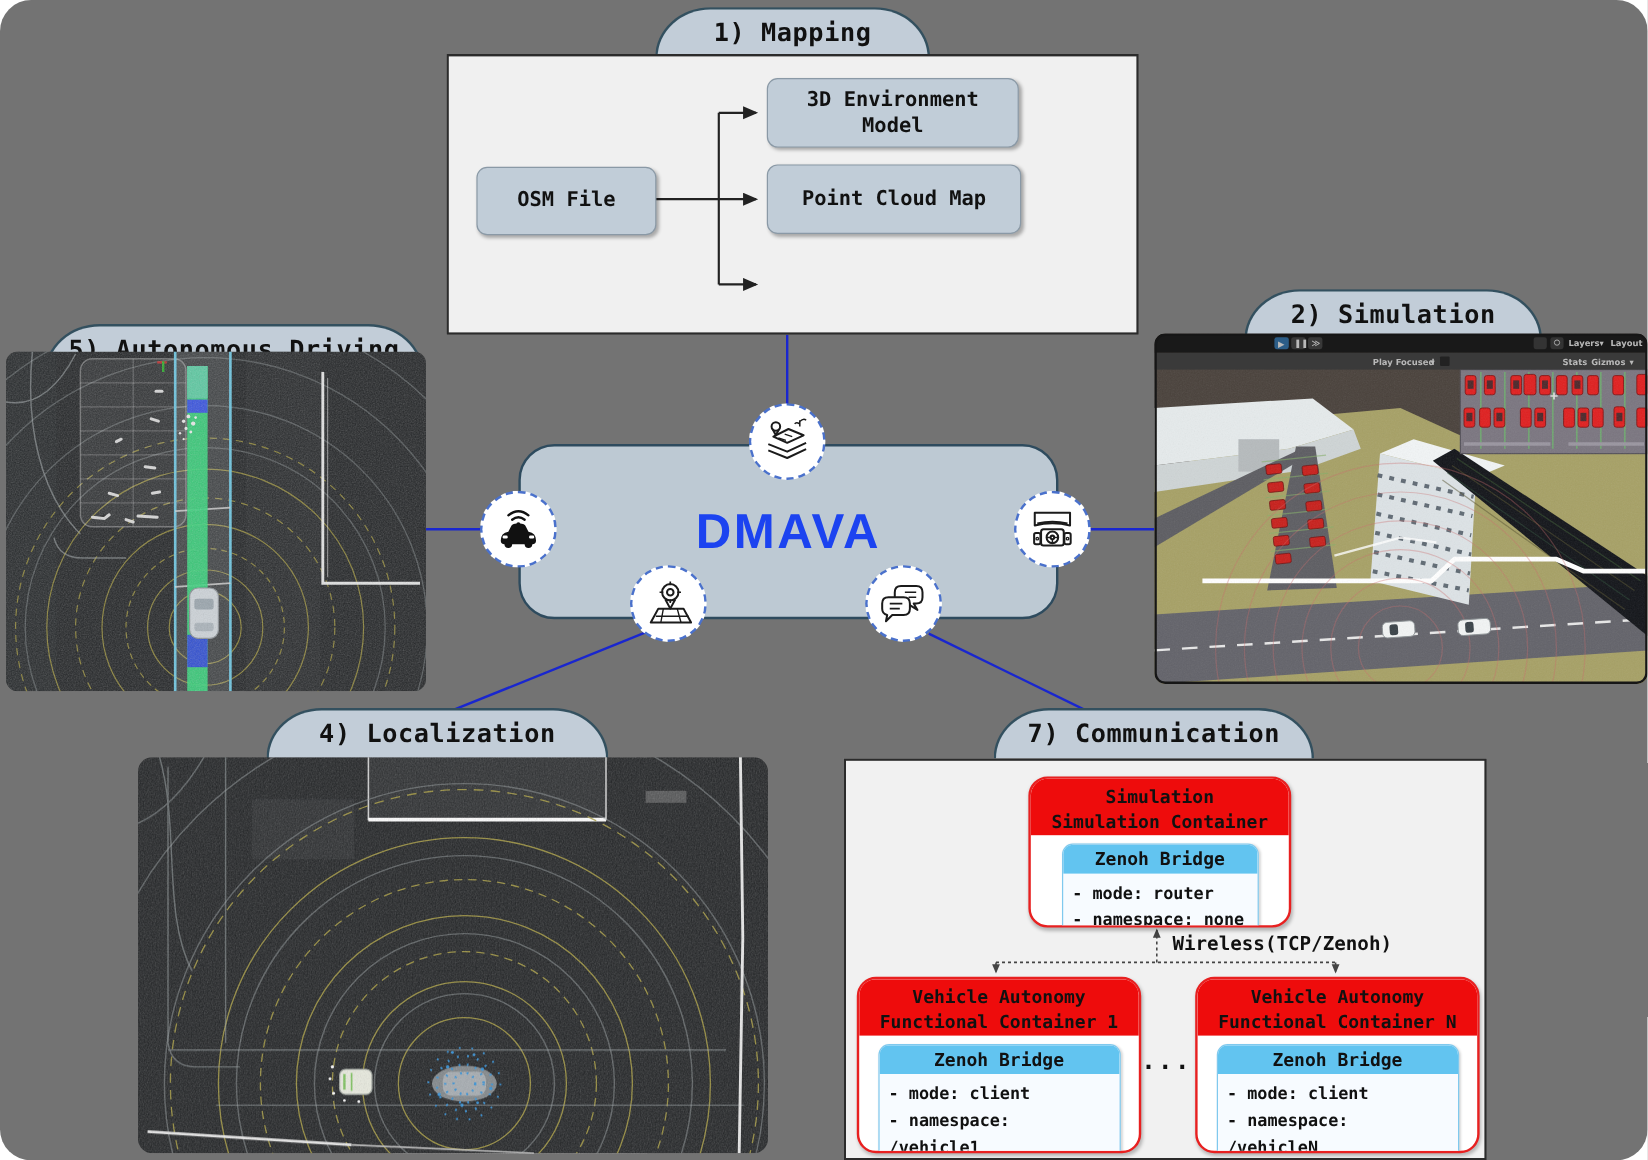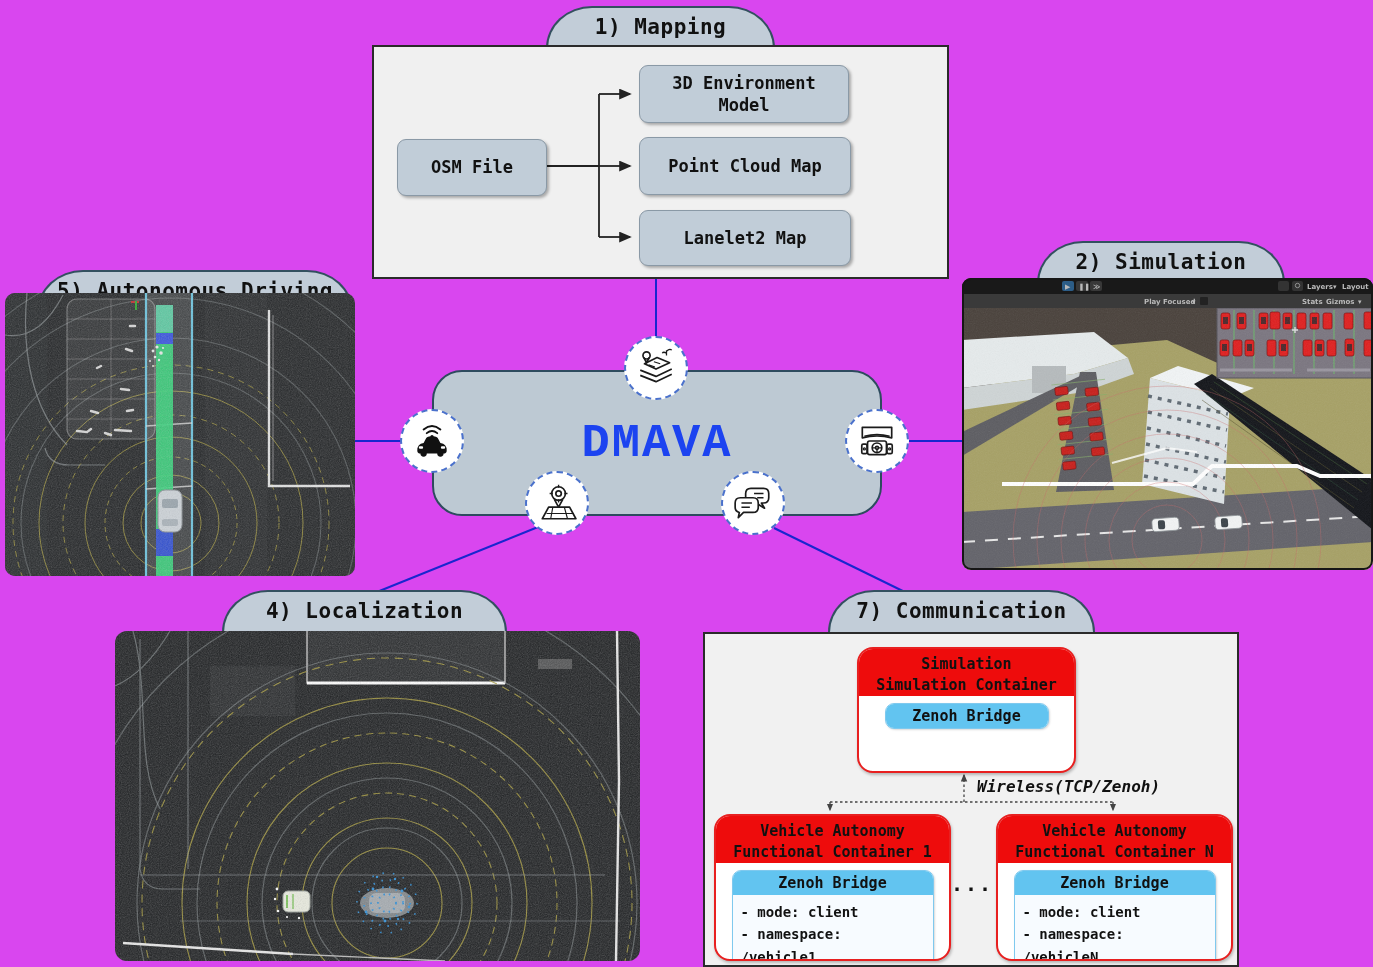--- a/index.html
+++ b/index.html
@@ -1,17 +1,17 @@
 <!DOCTYPE html>
 <html><head>
 <meta charset="utf-8">
 <style>
   html,body{margin:0;padding:0;background:#fff;}
-  .canvas{position:relative;width:1373px;height:967px;background:#d946ef;overflow:hidden;
-          font-family:"DejaVu Sans Mono",monospace;color:#111;}
+  .canvas{position:relative;width:1373px;height:967px;background:#737373;overflow:hidden;
+          font-family:"DejaVu Sans Mono",monospace;color:#111;border-radius:26px;}
   .abs{position:absolute;}
   svg{display:block;}
 
   
   .tab{position:absolute;background:#c2cdd8;border:2px solid #33505f;border-bottom:none;
        border-radius:46px 46px 0 0 / 42px 42px 0 0;display:flex;align-items:flex-start;
        justify-content:center;z-index:1;}
   .tab span{font-weight:bold;font-size:21px;margin-top:7px;letter-spacing:.5px;}
 
   
@@ -20,21 +20,21 @@
   
   .mnode{position:absolute;background:#c1cdd8;border:1.6px solid #8a99a6;border-radius:9px;
          display:flex;align-items:center;justify-content:center;text-align:center;
          font-weight:bold;font-size:17px;line-height:1.3;
          box-shadow:2px 2px 3px rgba(0,0,0,.3);z-index:3;}
 
   
   .center-box{position:absolute;left:432px;top:370px;width:446px;height:142px;
               background:#bdc9d3;border:2px solid #2e4b5e;border-radius:30px;
               display:flex;align-items:center;justify-content:center;z-index:2;}
-  .center-box .title{font-family:Liberation Mono, monospace;font-weight:bold;font-size:47px;
+  .center-box .title{font-family:Liberation Sans, sans-serif;font-weight:bold;font-size:41px;
                      color:#1c43f0;letter-spacing:2px;}
   .icon-circle{position:absolute;width:64px;height:64px;border-radius:50%;background:#fff;
                border:2px dashed #4a71cc;box-sizing:border-box;display:flex;align-items:center;
                justify-content:center;z-index:4;}
 
   
   .panel{position:absolute;z-index:2;}
 
   
   .fc{position:absolute;background:#fff;border:2px solid #e82020;border-radius:16px;
@@ -92,23 +92,20 @@
     </svg>
     <div class="mnode" style="left:23px;top:92px;width:148px;height:55px;">
       <span>OSM File</span>
     </div>
     <div class="mnode" style="left:265px;top:18px;width:210px;height:58px;padding:3px 14px;box-sizing:border-box;">
       <span>3D Environment Model</span>
     </div>
     <div class="mnode" style="left:265px;top:90px;width:210px;height:56px;">
       <span>Point Cloud Map</span>
     </div>
-    <div class="mnode" style="left:265px;top:163px;width:210px;height:54px;">
-      <span>Lanelet2 Map</span>
-    </div>
   </div>
 
   <div class="center-box">
     <span class="title">DMAVA</span>
   </div>
 
   <div class="icon-circle" style="left:624px;top:336px;">
     <svg width="42" height="42" viewBox="0 0 40 40">
       <g fill="none" stroke="#1b1b1b" stroke-width="1.6" stroke-linejoin="round">
         <path d="M9,16 L21,10 L33,15 L20,21 Z"></path>
@@ -528,24 +525,28 @@
       </g>
     </svg>
 
     <div class="fc" style="left:152px;top:13px;width:215px;height:122px;">
       <div class="fc-header">
         <div>Simulation</div>
         <div>Simulation Container</div>
       </div>
       <div class="zenoh" style="width:162px;">
         <div class="zenoh-h">Zenoh Bridge</div>
+        <div class="zenoh-b">
+          <div>- mode: router</div>
+          <div>- namespace: none</div>
+        </div>
       </div>
     </div>
 
-    <div class="comm-label" style="left:272px;top:143px;font-style:italic;">Wireless(TCP/Zenoh)</div>
+    <div class="comm-label" style="left:272px;top:143px;">Wireless(TCP/Zenoh)</div>
 
     <div class="fc" style="left:9px;top:180px;width:233px;height:143px;">
       <div class="fc-header">
         <div>Vehicle Autonomy</div>
         <div>Functional Container 1</div>
       </div>
       <div class="zenoh" style="width:200px;">
         <div class="zenoh-h">Zenoh Bridge</div>
         <div class="zenoh-b">
           <div>- mode: client</div>

